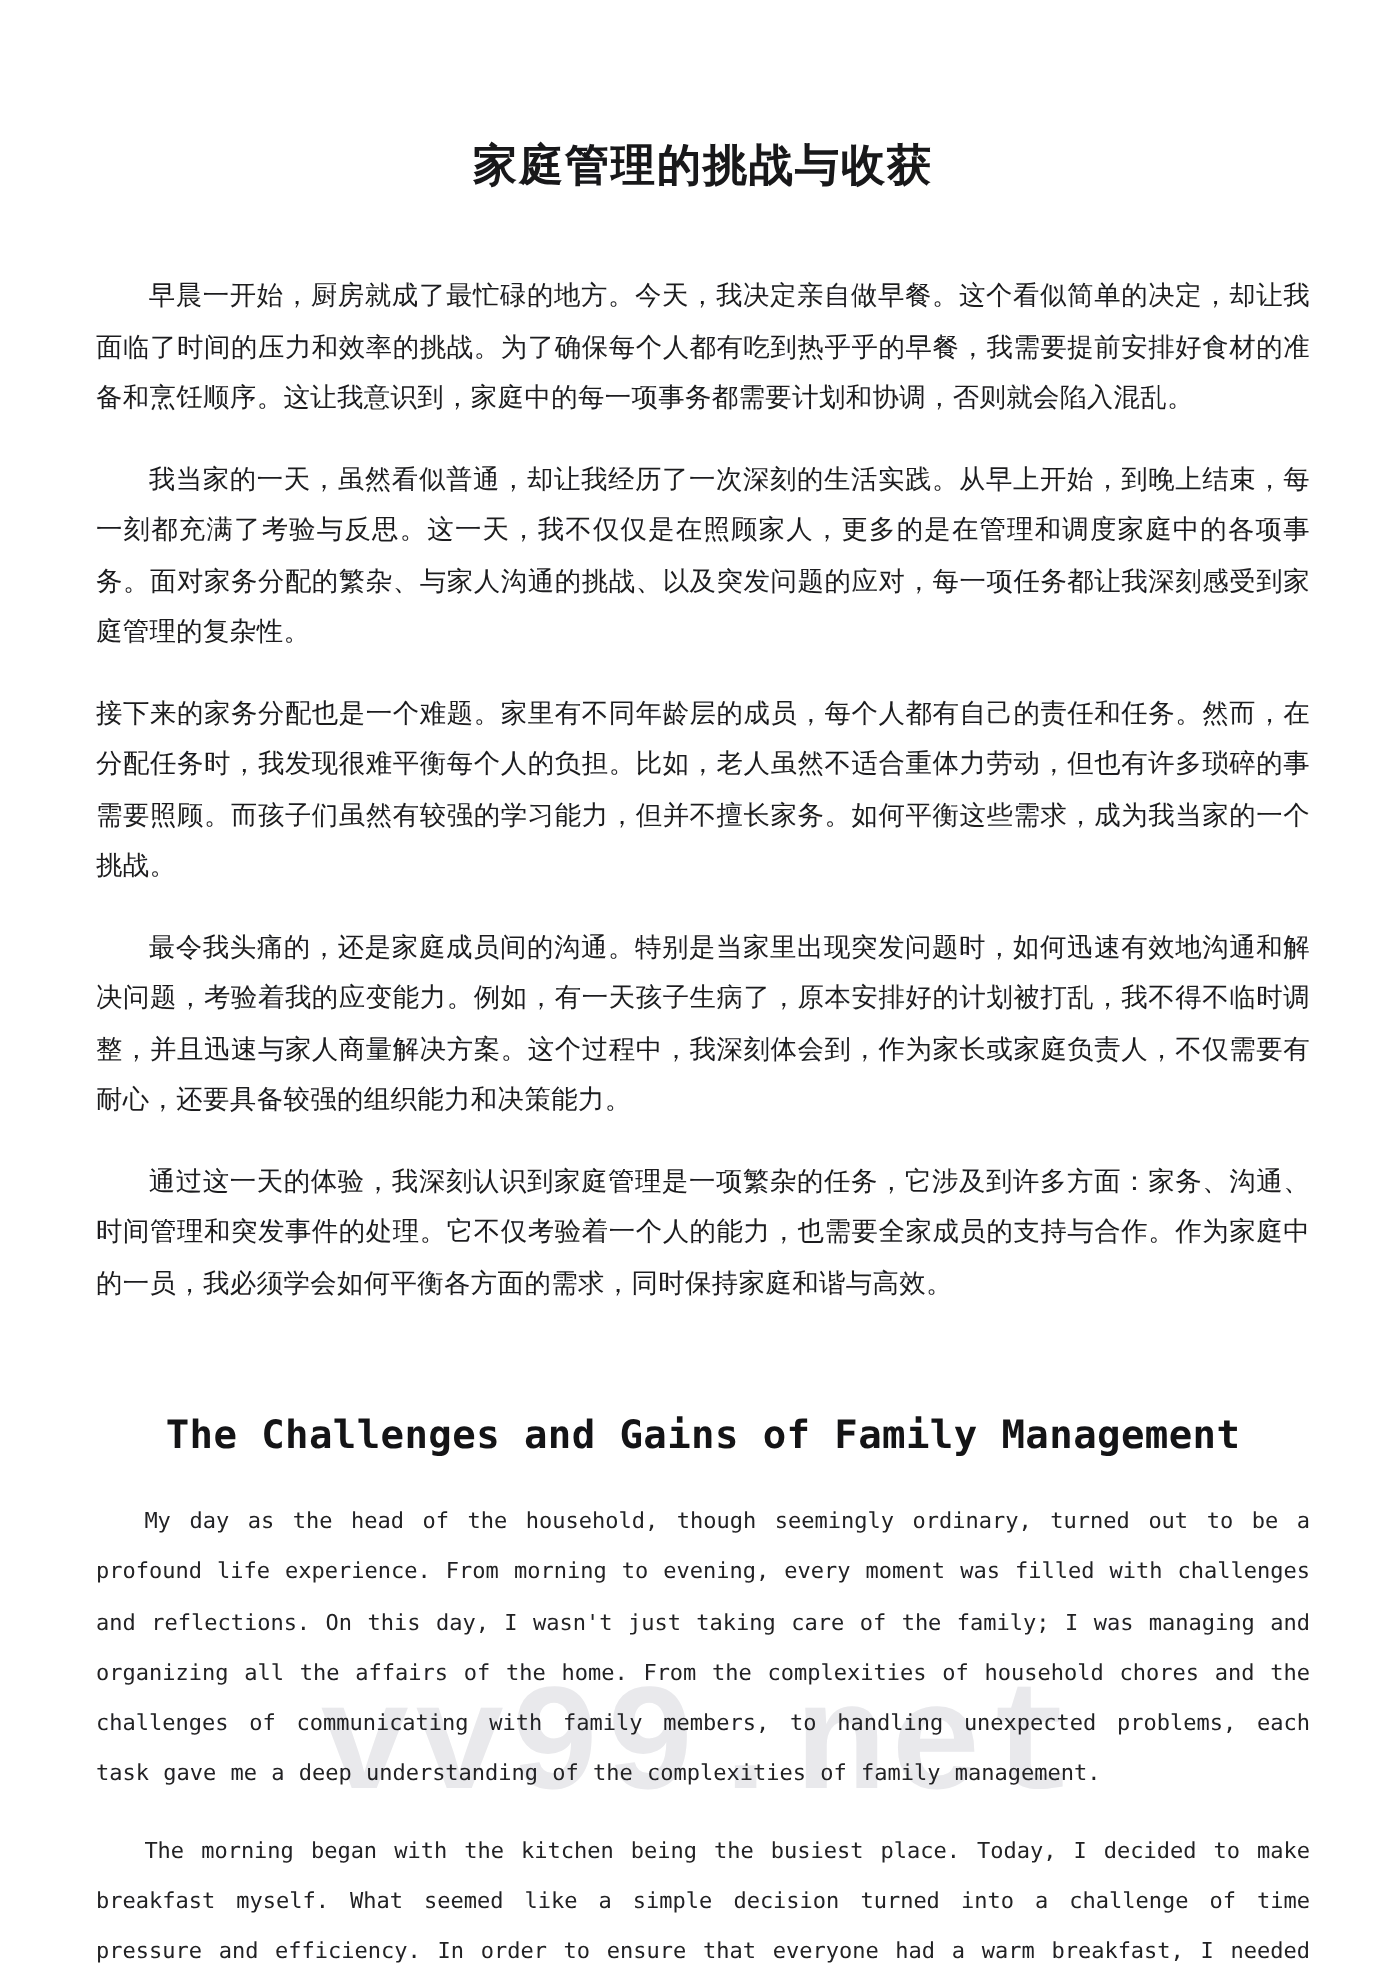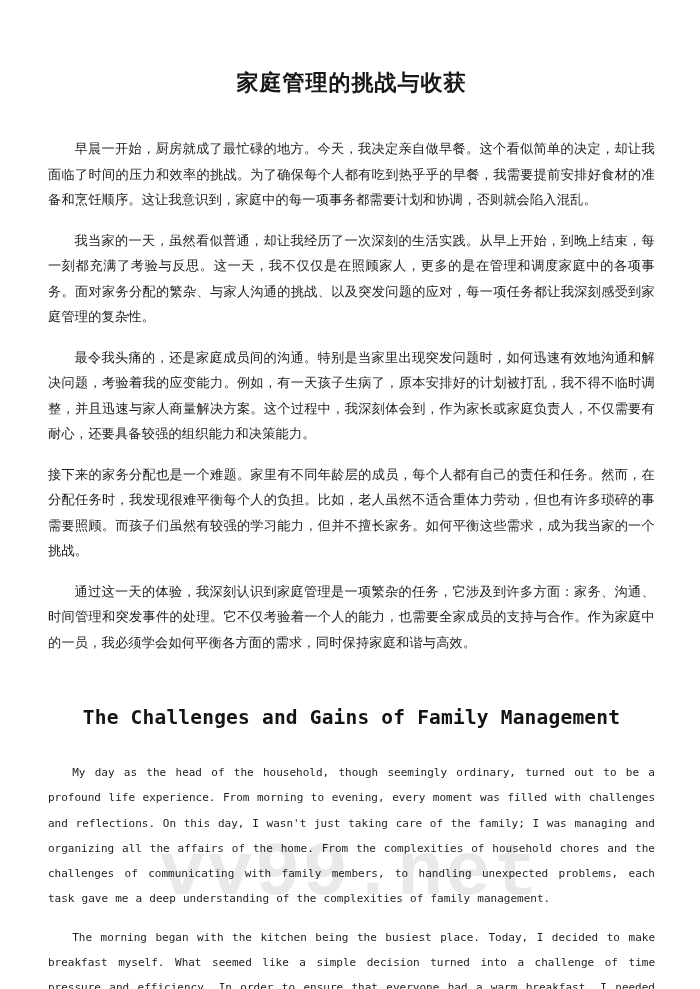--- a/index.html
+++ b/index.html
@@ -68,21 +68,21 @@
     text-justify: inter-character;
     text-indent: 2em;
     letter-spacing: 0.2px;
   }
 
   .cn-para.no-indent {
     text-indent: 0;
   }
 
   .en-title {
-    margin: 12px;
+    margin: 0;
     padding-top: 36px;
     text-align: center;
     font-family: "DejaVu Sans Mono", "Liberation Mono", monospace;
     font-weight: bold;
     font-size: 19.5px;
     letter-spacing: 0.2px;
     color: #141416;
   }
 
   .en-body {
@@ -133,22 +133,22 @@
 
   <div id="watermark">vv99.net</div>
 
   <div id="content">
 
     <h1 class="cn-title">家庭管理的挑战与收获</h1>
 
     <div class="cn-body">
       <p class="cn-para">早晨一开始，厨房就成了最忙碌的地方。今天，我决定亲自做早餐。这个看似简单的决定，却让我面临了时间的压力和效率的挑战。为了确保每个人都有吃到热乎乎的早餐，我需要提前安排好食材的准备和烹饪顺序。这让我意识到，家庭中的每一项事务都需要计划和协调，否则就会陷入混乱。</p>
       <p class="cn-para">我当家的一天，虽然看似普通，却让我经历了一次深刻的生活实践。从早上开始，到晚上结束，每一刻都充满了考验与反思。这一天，我不仅仅是在照顾家人，更多的是在管理和调度家庭中的各项事务。面对家务分配的繁杂、与家人沟通的挑战、以及突发问题的应对，每一项任务都让我深刻感受到家庭管理的复杂性。</p>
+      <p class="cn-para no-indent">接下来的家务分配也是一个难题。家里有不同年龄层的成员，每个人都有自己的责任和任务。然而，在分配任务时，我发现很难平衡每个人的负担。比如，老人虽然不适合重体力劳动，但也有许多琐碎的事需要照顾。而孩子们虽然有较强的学习能力，但并不擅长家务。如何平衡这些需求，成为我当家的一个挑战。</p>
       <p class="cn-para">最令我头痛的，还是家庭成员间的沟通。特别是当家里出现突发问题时，如何迅速有效地沟通和解决问题，考验着我的应变能力。例如，有一天孩子生病了，原本安排好的计划被打乱，我不得不临时调整，并且迅速与家人商量解决方案。这个过程中，我深刻体会到，作为家长或家庭负责人，不仅需要有耐心，还要具备较强的组织能力和决策能力。</p>
-      <p class="cn-para no-indent">接下来的家务分配也是一个难题。家里有不同年龄层的成员，每个人都有自己的责任和任务。然而，在分配任务时，我发现很难平衡每个人的负担。比如，老人虽然不适合重体力劳动，但也有许多琐碎的事需要照顾。而孩子们虽然有较强的学习能力，但并不擅长家务。如何平衡这些需求，成为我当家的一个挑战。</p>
       <p class="cn-para">通过这一天的体验，我深刻认识到家庭管理是一项繁杂的任务，它涉及到许多方面：家务、沟通、时间管理和突发事件的处理。它不仅考验着一个人的能力，也需要全家成员的支持与合作。作为家庭中的一员，我必须学会如何平衡各方面的需求，同时保持家庭和谐与高效。</p>
     </div>
 
     <h2 class="en-title">The Challenges and Gains of Family Management</h2>
 
     <div class="en-body">
       <p class="en-para">My day as the head of the household, though seemingly ordinary, turned out to be a profound life experience. From morning to evening, every moment was filled with challenges and reflections. On this day, I wasn't just taking care of the family; I was managing and organizing all the affairs of the home. From the complexities of household chores and the challenges of communicating with family members, to handling unexpected problems, each task gave me a deep understanding of the complexities of family management.</p>
       <p class="en-para">The morning began with the kitchen being the busiest place. Today, I decided to make breakfast myself. What seemed like a simple decision turned into a challenge of time pressure and efficiency. In order to ensure that everyone had a warm breakfast, I needed to prepare the ingredients and cooking process in advance. This made me realize that every task in the household requires planning and coordination, or else</p>
     </div>
 

